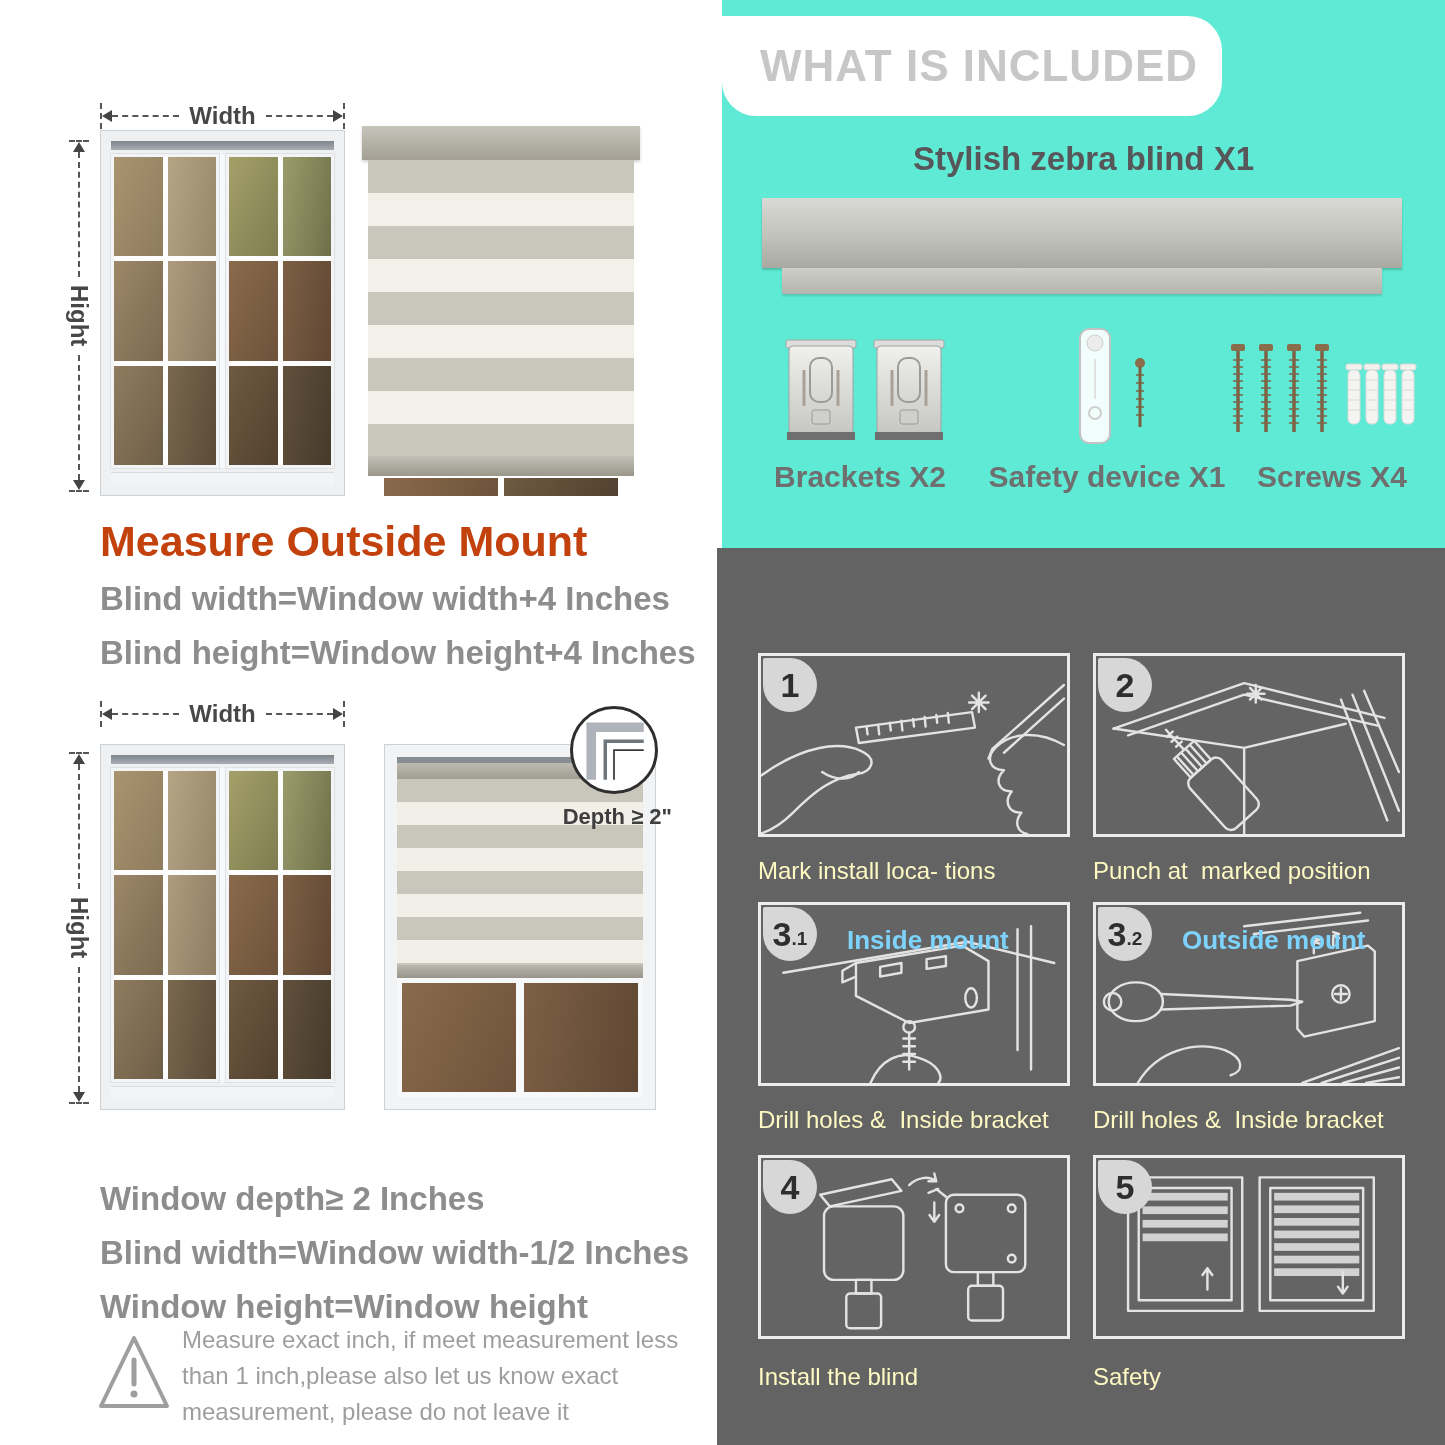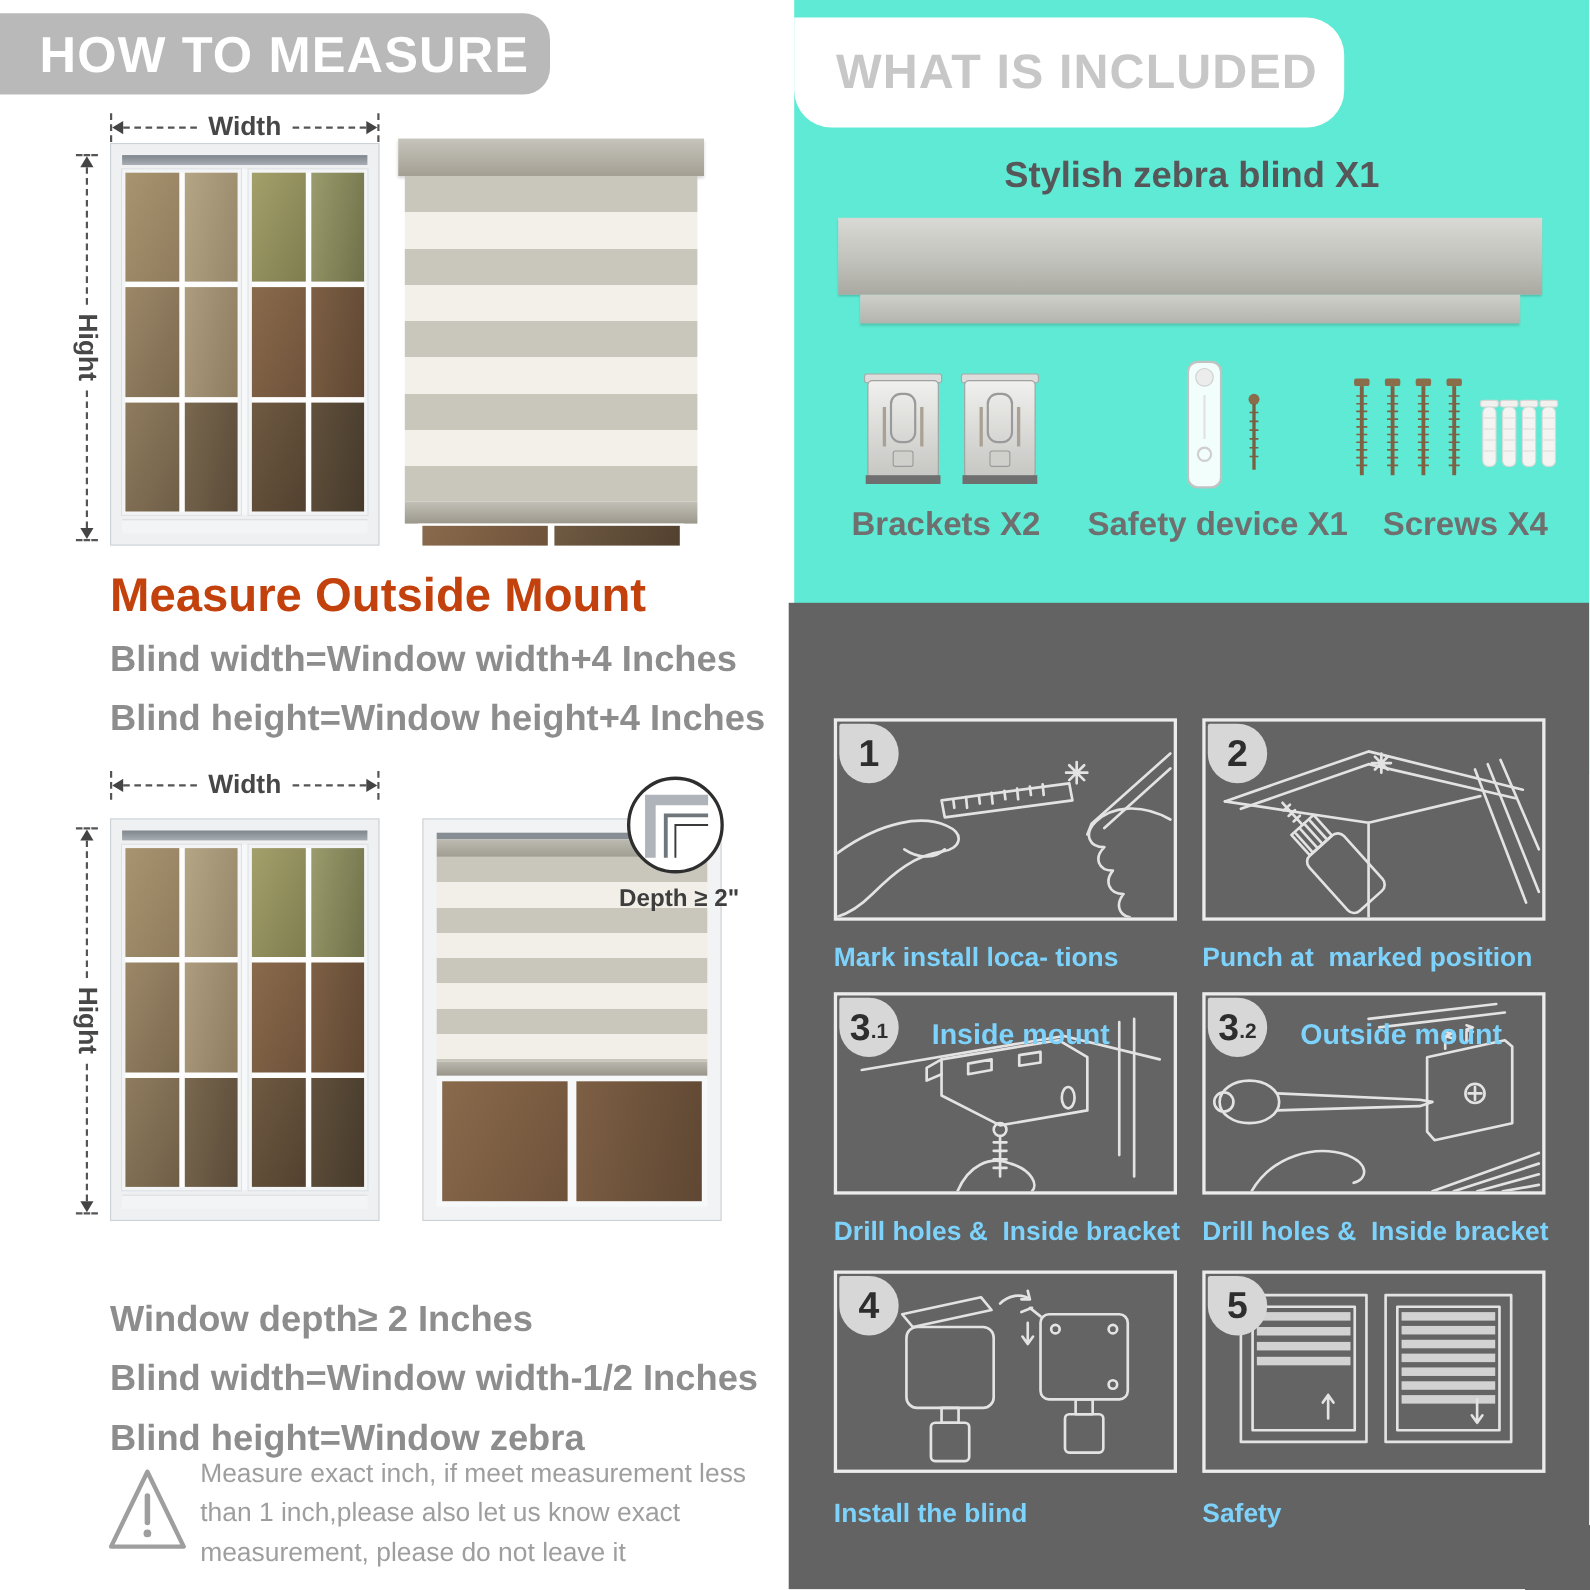--- a/index.html
+++ b/index.html
@@ -85,31 +85,30 @@
   .mount{left:717px;top:548px;width:728px;height:897px;background:#636363;}
   .mnt-header{position:absolute;left:0;top:10px;width:602px;height:76px;background:#ffffff;
     border-radius:0 30px 30px 0;color:#3c3c3c;font-size:40px;font-weight:bold;
     line-height:76px;padding-left:40px;box-sizing:border-box;letter-spacing:.5px;}
   .panel{position:absolute;width:312px;height:184px;border:3px solid #ececec;background:#646464;box-sizing:border-box;}
   .badge{position:absolute;left:2px;top:2px;min-width:54px;height:54px;padding:0 8px;box-sizing:border-box;
     background:#d7d7d7;border-radius:2px 50% 50% 50%;display:flex;align-items:center;justify-content:center;}
   .badge .n{font-size:34px;font-weight:bold;color:#2e2e2e;}
   .badge .s{font-size:19px;font-weight:bold;color:#2e2e2e;margin-top:10px;}
   .p-label{position:absolute;left:86px;top:20px;color:#7dd3fc;font-size:26px;font-weight:bold;white-space:nowrap;}
-  .caption{position:absolute;color:#7dd3fc;font-size:24px;font-weight:bold;white-space:pre-wrap;width:335px;}
+  .caption{position:absolute;color:#fef9c3;font-size:24px;font-weight:normal;white-space:pre-wrap;width:335px;}
   .art{position:absolute;left:0;top:0;width:100%;height:100%;}
   .art path,.art line,.art rect.o,.art ellipse,.art circle.o,.art polyline
     {fill:none;stroke:#e3e3e3;stroke-width:2.5;stroke-linecap:round;stroke-linejoin:round;}
 </style>
 </head>
 <body>
 
 <div class="canvas">
 
-  <div class="abs left-header">HOW TO MEASURE</div>
 
   <div class="abs w-arrow" style="left:100px;top:103px;width:245px;">
     <span class="tick"></span>
     <span class="ah-l"></span>
     <span class="dash"></span>
     <span class="lbl">Width</span>
     <span class="dash"></span>
     <span class="ah-r"></span>
     <span class="tick"></span>
   </div>
@@ -221,21 +220,21 @@
     <svg width="70" height="70" viewBox="0 0 80 80">
       <path d="M14,74 L14,14 L74,14" fill="none" stroke="#aeb4b9" stroke-width="11"></path>
       <path d="M30,74 L30,30 L74,30" fill="none" stroke="#6f767c" stroke-width="4"></path>
       <path d="M40,74 L40,40 L74,40" fill="none" stroke="#3a3a3a" stroke-width="2"></path>
     </svg>
   </div>
   <div class="abs depth-label" style="left:552px;top:804px;width:120px;text-align:right;">Depth ≥ 2"</div>
 
   <div class="abs line-gray" style="left:100px;top:1180px;">Window depth≥ 2 Inches</div>
   <div class="abs line-gray" style="left:100px;top:1234px;">Blind width=Window width-1/2 Inches</div>
-  <div class="abs line-gray" style="left:100px;top:1288px;">Blind height=Window zebra</div>
+  <div class="abs line-gray" style="left:100px;top:1288px;">Window height=Window height</div>
 
   <svg class="abs" style="left:96px;top:1330px;" width="76" height="86" viewBox="0 0 76 86">
     <path d="M38,8 L71,76 L5,76 Z" fill="none" stroke="#9e9e9e" stroke-width="4" stroke-linejoin="round"></path>
     <line x1="38" y1="30" x2="38" y2="54" stroke="#9e9e9e" stroke-width="5" stroke-linecap="round"></line>
     <circle cx="38" cy="64" r="3.5" fill="#9e9e9e"></circle>
   </svg>
   <div class="abs warn-text" style="left:182px;top:1322px;">
     <div>Measure exact inch, if meet measurement less</div>
     <div>than 1 inch,please also let us know exact</div>
     <div>measurement, please do not leave it</div>

